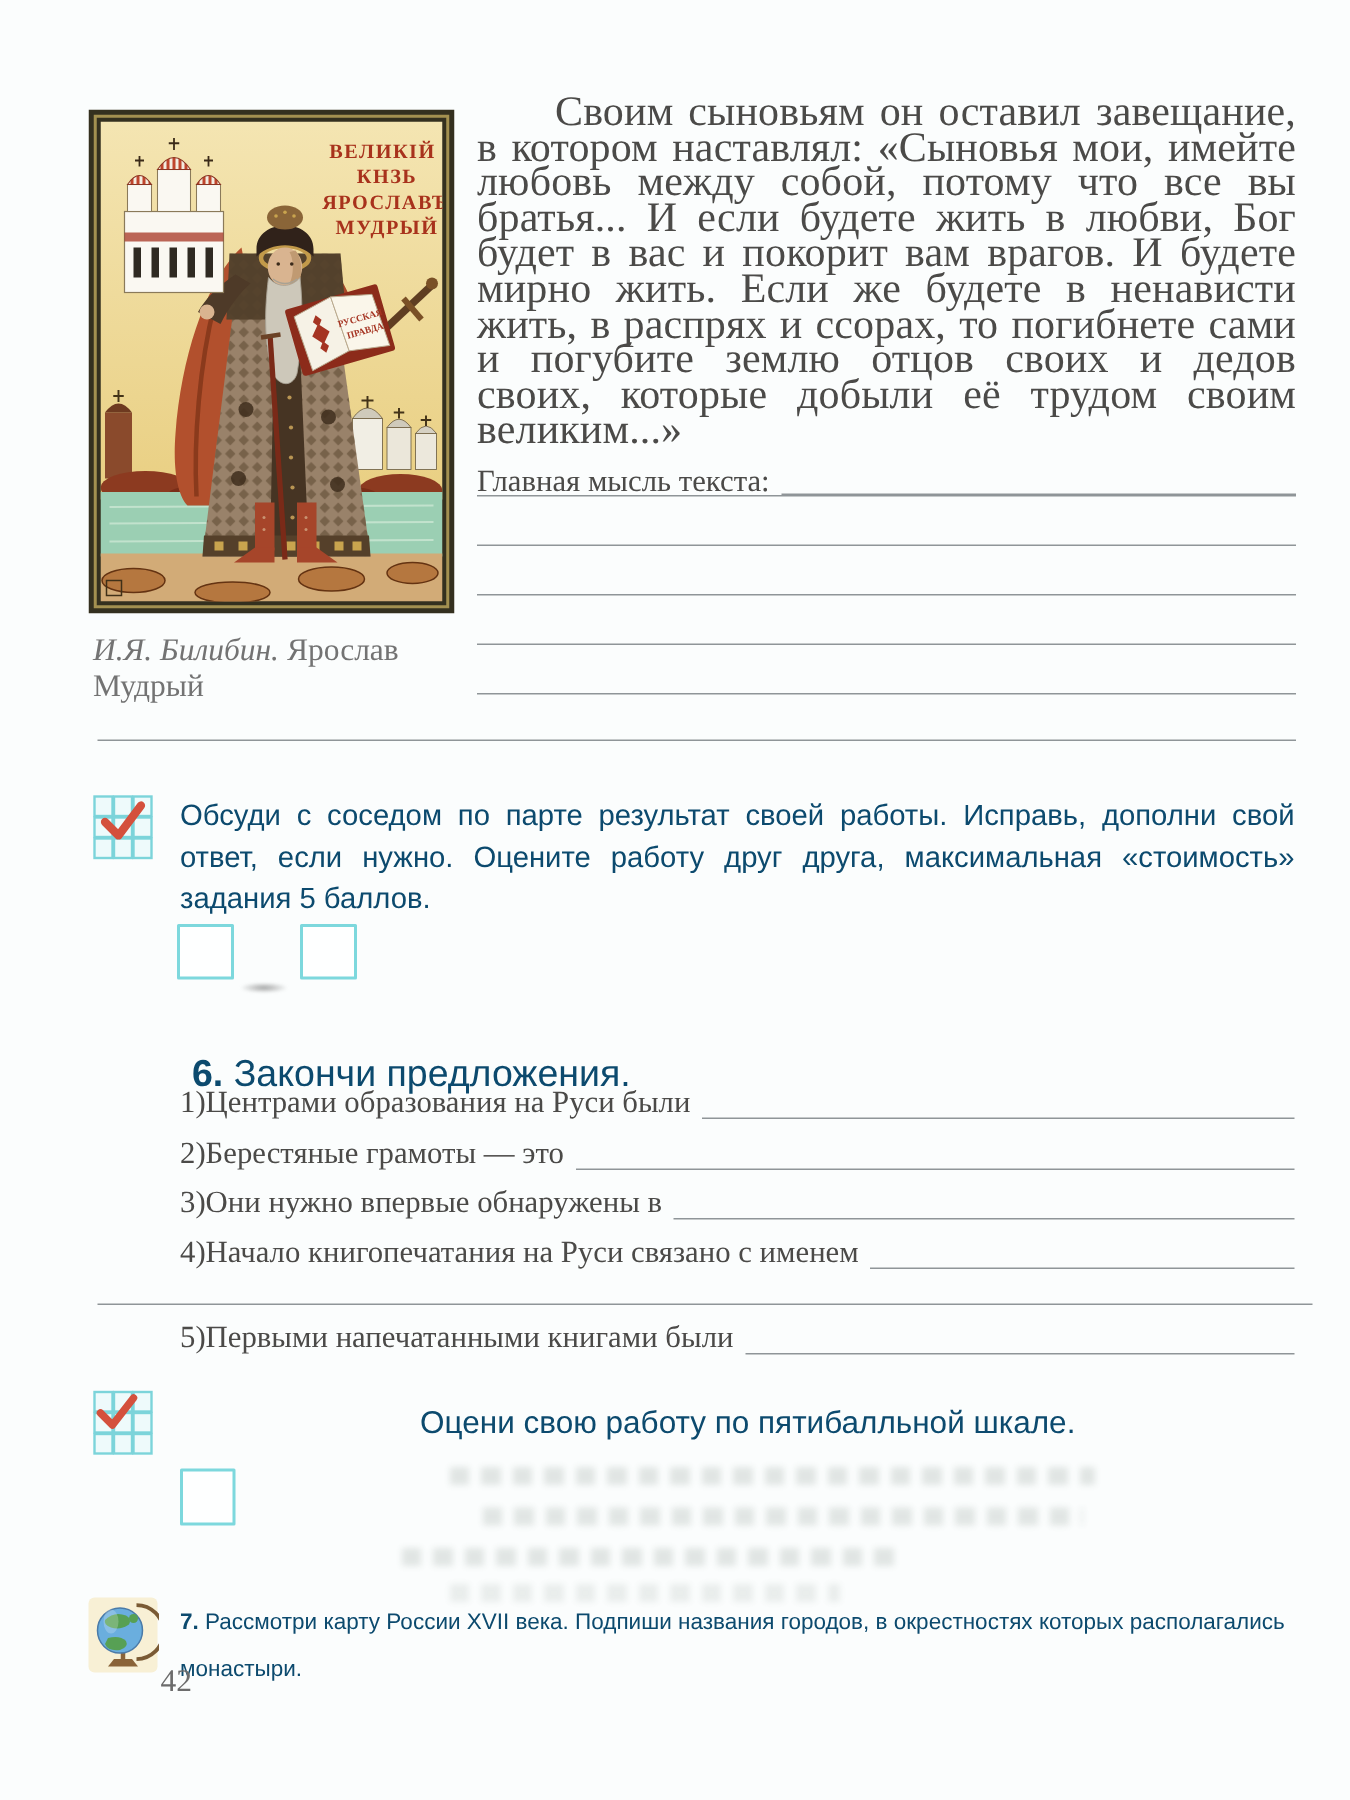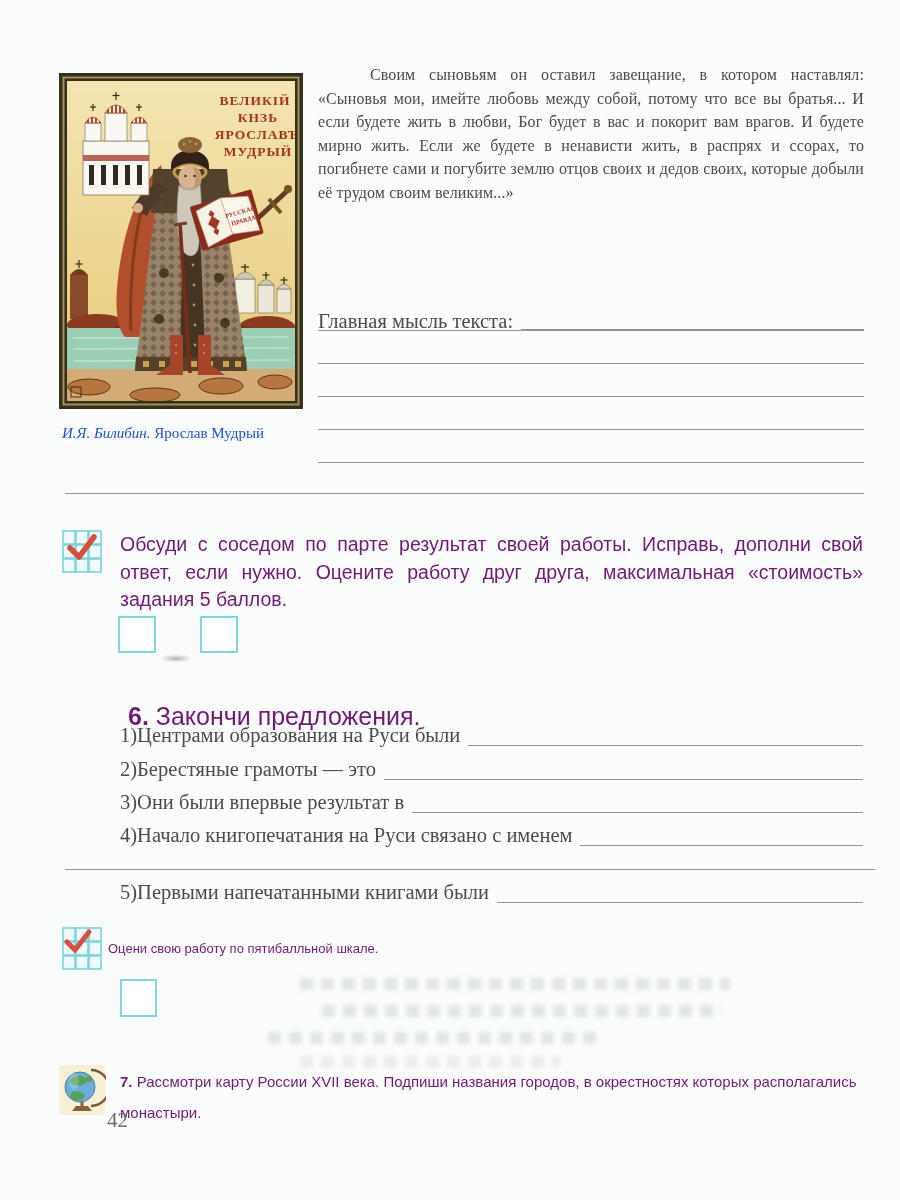--- a/index.html
+++ b/index.html
@@ -7,44 +7,44 @@
   .page{
     position:relative;width:900px;height:1200px;overflow:hidden;
     background:#fbfdfd;
     font-family:"Liberation Serif","DejaVu Serif",serif;
     color:#4b4a48;
   }
   
   .illus{position:absolute;left:59px;top:73px;width:244px;height:336px;}
   .caption{
     position:absolute;left:62px;top:421px;width:235px;
-    font-size:15px;line-height:24px;color:#1d4ed8;
+    font-size:21px;line-height:24px;color:#737373;
   }
   .caption .it{font-style:italic;}
   
   .para{
     position:absolute;left:318px;top:63px;width:546px;
-    font-size:16px;line-height:23.6px;text-align:justify;
+    font-size:28px;line-height:23.6px;text-align:justify;
     text-indent:52px;color:#4b4a48;letter-spacing:.1px;
   }
   .thought-row{
     position:absolute;left:318px;top:277px;width:546px;height:21px;
     display:flex;font-size:20.5px;line-height:21px;white-space:nowrap;margin-top:34px;
   }
   .fill{flex:1;border-bottom:1px solid #8f9598;transform:translateY(-2px);margin-left:8px;}
   .wline{position:absolute;height:1px;background:#8f9598;}
   
-  .sans{font-family:"Liberation Sans","DejaVu Sans",sans-serif;color:#701a75;}
+  .sans{font-family:"Liberation Sans","DejaVu Sans",sans-serif;color:#0c4a6e;}
   .discuss-text{
     position:absolute;left:120px;top:531px;width:743px;
     font-size:19.5px;line-height:27.6px;text-align:justify;
   }
   .assess-text{
-    position:absolute;left:108px;top:936px;width:743px;
-    font-size:13px;line-height:26px;
+    position:absolute;left:127px;top:936px;width:743px;
+    font-size:21px;line-height:26px;text-align:center;
   }
   .icon-box{position:absolute;}
   .score-box{
     position:absolute;width:34px;height:33px;background:#feffff;
     border:2px solid #7dd8dd;border-radius:1px;
   }
   .smudge{
     position:absolute;left:160px;top:655px;width:32px;height:7px;border-radius:50%;
     background:radial-gradient(closest-side,rgba(90,90,90,.55),rgba(90,90,90,0));
     filter:blur(1px);
@@ -320,21 +320,21 @@
       <span> Центрами образования на Руси были</span>
     <span class="fill"></span>
   </div>
   <div class="item-row" style="top:756px;">
     <span>2)</span>
       <span> Берестяные грамоты — это</span>
     <span class="fill"></span>
   </div>
   <div class="item-row" style="top:789px;">
     <span>3)</span>
-      <span> Они были впервые результат в</span>
+      <span> Они нужно впервые обнаружены в</span>
     <span class="fill"></span>
   </div>
   <div class="item-row" style="top:822px;">
     <span>4)</span>
       <span> Начало книгопечатания на Руси связано с именем</span>
     <span class="fill"></span>
   </div>
   <div class="wline" style="left:65px;top:869px;width:810px;"></div>
   <div class="item-row" style="top:879px;">
     <span>5)</span>

